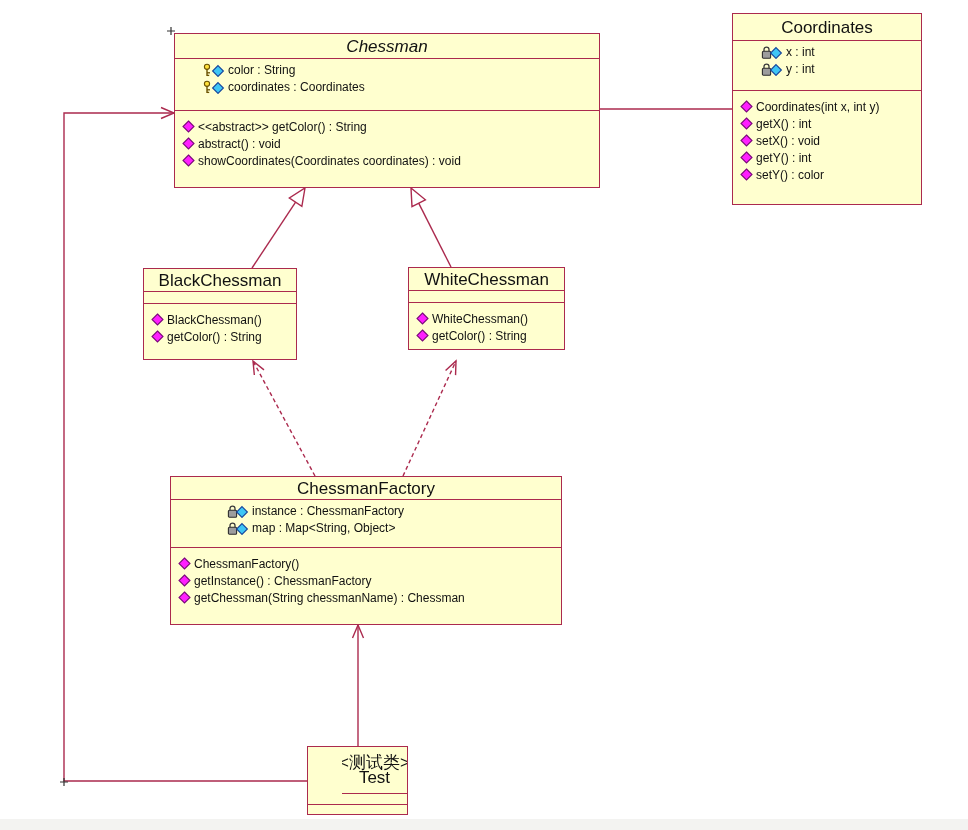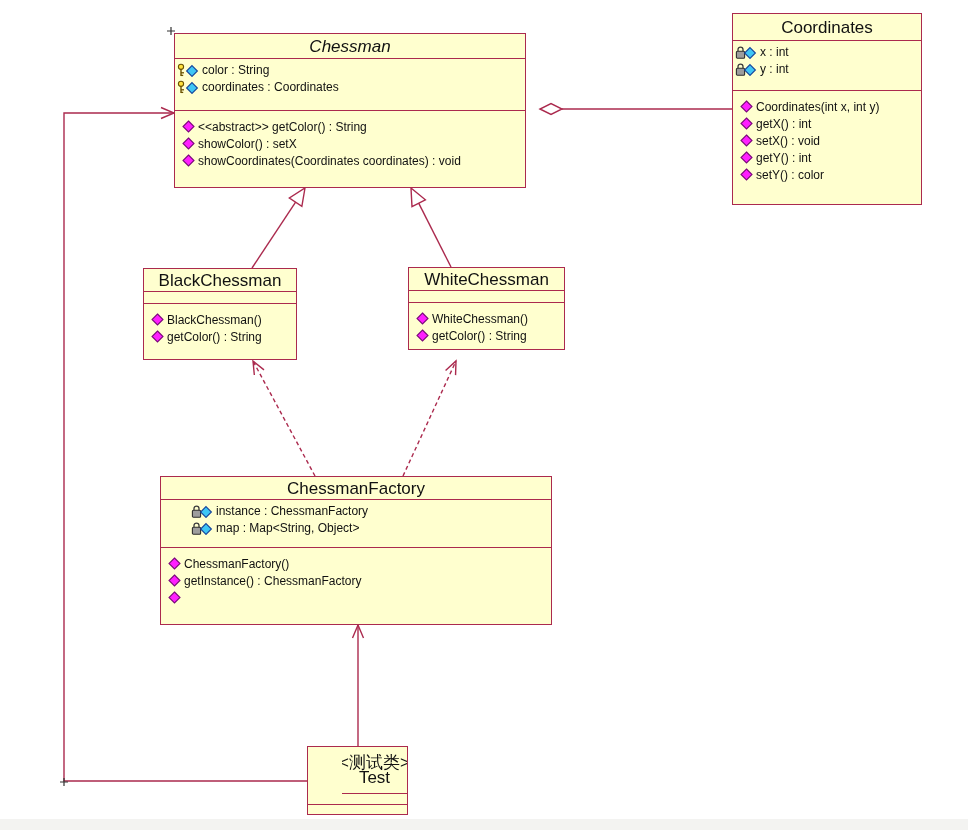--- a/index.html
+++ b/index.html
@@ -21,21 +21,21 @@
     font-size:17px;
     line-height:15px;
     overflow:hidden;
   }
   .uml-title .stereo{white-space:nowrap;}
   .uml-class.abstract .cname{font-style:italic;}
   .uml-section{box-sizing:border-box;overflow:hidden;}
   .uml-section.fields{border-bottom:1.4px solid var(--stroke);padding-top:2px;}
   .uml-section.methods{padding-top:7px;}
   .uml-row{display:flex;align-items:center;gap:3px;height:17px;white-space:nowrap;}
-  .fields .uml-row{padding-left:2px;}
+  .fields .uml-row{padding-left:2px;margin-left:26px;}
   .methods .uml-row{padding-left:7px;}
   .icwrap{display:inline-flex;align-items:center;flex:none;}
   .row-text{display:inline-block;}
 
   #connector-layer{position:absolute;left:0;top:0;pointer-events:none;}
   #connector-layer g{pointer-events:visibleStroke;}
 
   #bottom-bar{
     position:absolute;left:0;bottom:0;width:100%;height:11px;
     background:#f3f3f1;
@@ -71,21 +71,21 @@
         <path d="M455.5538021141644,375.1085402308912 L456,361 L445.5637078560746,370.5044098336846" fill="none" stroke="#AB2A4E" stroke-width="1.4"></path>
       </g>
       <g>
         <polyline points="358,746 358,625" fill="none" stroke="#AB2A4E" stroke-width="1.4"></polyline>
         <path d="M363.5,638 L358,625 L352.5,638" fill="none" stroke="#AB2A4E" stroke-width="1.4"></path>
       </g>
       <path d="M167,31 H175 M171,27 V35" stroke="#333" stroke-width="1.2" fill="none"></path>
       <path d="M60,782 H68 M64,778 V786" stroke="#333" stroke-width="1.2" fill="none"></path>
     </svg>
   <div id="classes-layer">
-      <div class="uml-class abstract" style="left: 174px; top: 33px; width: 352px; height: 155px; color: rgb(17, 17, 17);">
+      <div class="uml-class abstract" style="left: 174px; top: 33px; width: 426px; height: 155px; color: rgb(17, 17, 17);">
         <div class="uml-title" style="height: 25px;">
           <div class="cname">Chessman</div>
         </div>
         <div class="uml-section fields" style="height: 52px;">
           <div class="uml-row">
             <span class="icwrap">
               <svg width="22" height="14" viewBox="0 0 22 14">
                 <circle cx="4" cy="3.8" r="2.6" fill="#FFE13B" stroke="#6b5200" stroke-width="1.1"></circle>
                 <line x1="4" y1="6.2" x2="4" y2="13" stroke="#6b5200" stroke-width="1.4"></line>
                 <line x1="4" y1="9.8" x2="7" y2="9.8" stroke="#6b5200" stroke-width="1.3"></line>
@@ -116,21 +116,21 @@
               </svg>
             </span>
             <span class="row-text">&lt;&lt;abstract&gt;&gt; getColor() : String</span>
           </div>
           <div class="uml-row">
             <span class="icwrap">
               <svg width="13" height="13" viewBox="0 0 13 13">
                 <polygon points="6.5,1 12,6.5 6.5,12 1,6.5" fill="#FF1FFF" stroke="#7A0B7A" stroke-width="1.1"></polygon>
               </svg>
             </span>
-            <span class="row-text">showColor() : setX</span>
+            <span class="row-text">abstract() : void</span>
           </div>
           <div class="uml-row">
             <span class="icwrap">
               <svg width="13" height="13" viewBox="0 0 13 13">
                 <polygon points="6.5,1 12,6.5 6.5,12 1,6.5" fill="#FF1FFF" stroke="#7A0B7A" stroke-width="1.1"></polygon>
               </svg>
             </span>
             <span class="row-text">showCoordinates(Coordinates coordinates) : void</span>
           </div>
         </div>
@@ -245,21 +245,21 @@
           <div class="uml-row">
             <span class="icwrap">
               <svg width="13" height="13" viewBox="0 0 13 13">
                 <polygon points="6.5,1 12,6.5 6.5,12 1,6.5" fill="#FF1FFF" stroke="#7A0B7A" stroke-width="1.1"></polygon>
               </svg>
             </span>
             <span class="row-text">getColor() : String</span>
           </div>
         </div>
       </div>
-      <div class="uml-class" style="left: 160px; top: 476px; width: 392px; height: 149px; color: rgb(17, 17, 17);">
+      <div class="uml-class" style="left: 170px; top: 476px; width: 392px; height: 149px; color: rgb(17, 17, 17);">
         <div class="uml-title" style="height: 23px;">
           <div class="cname">ChessmanFactory</div>
         </div>
         <div class="uml-section fields" style="height: 48px; padding-left: 28px;">
           <div class="uml-row">
             <span class="icwrap">
               <svg width="22" height="14" viewBox="0 0 22 14">
                 <path d="M3,6.4 V4.6 a2.5,2.5 0 0 1 5,0 V6.4" fill="none" stroke="#3c3c3c" stroke-width="1.3"></path>
                 <rect x="1.4" y="6.2" width="8.2" height="7" rx="1" fill="#9D9D9D" stroke="#2e2e2e" stroke-width="1.1"></rect>
                 <polygon points="15,2.6 20.4,8 15,13.4 9.6,8" fill="#3EC6F5" stroke="#15439B" stroke-width="1.1"></polygon>
@@ -294,20 +294,21 @@
               </svg>
             </span>
             <span class="row-text">getInstance() : ChessmanFactory</span>
           </div>
           <div class="uml-row">
             <span class="icwrap">
               <svg width="13" height="13" viewBox="0 0 13 13">
                 <polygon points="6.5,1 12,6.5 6.5,12 1,6.5" fill="#FF1FFF" stroke="#7A0B7A" stroke-width="1.1"></polygon>
               </svg>
             </span>
+            <span class="row-text">getChessman(String chessmanName) : Chessman</span>
           </div>
         </div>
       </div>
       <div class="uml-class" style="left: 307px; top: 746px; width: 101px; height: 69px; color: rgb(17, 17, 17);">
         <div class="uml-title" style="height: 47px; margin-left: 34px;">
           <div class="stereo">&lt;&lt;测试类&gt;&gt;</div>
           <div class="cname">Test</div>
         </div>
         <div class="uml-section fields" style="height: 11px;"></div>
         <div class="uml-section methods"></div>

